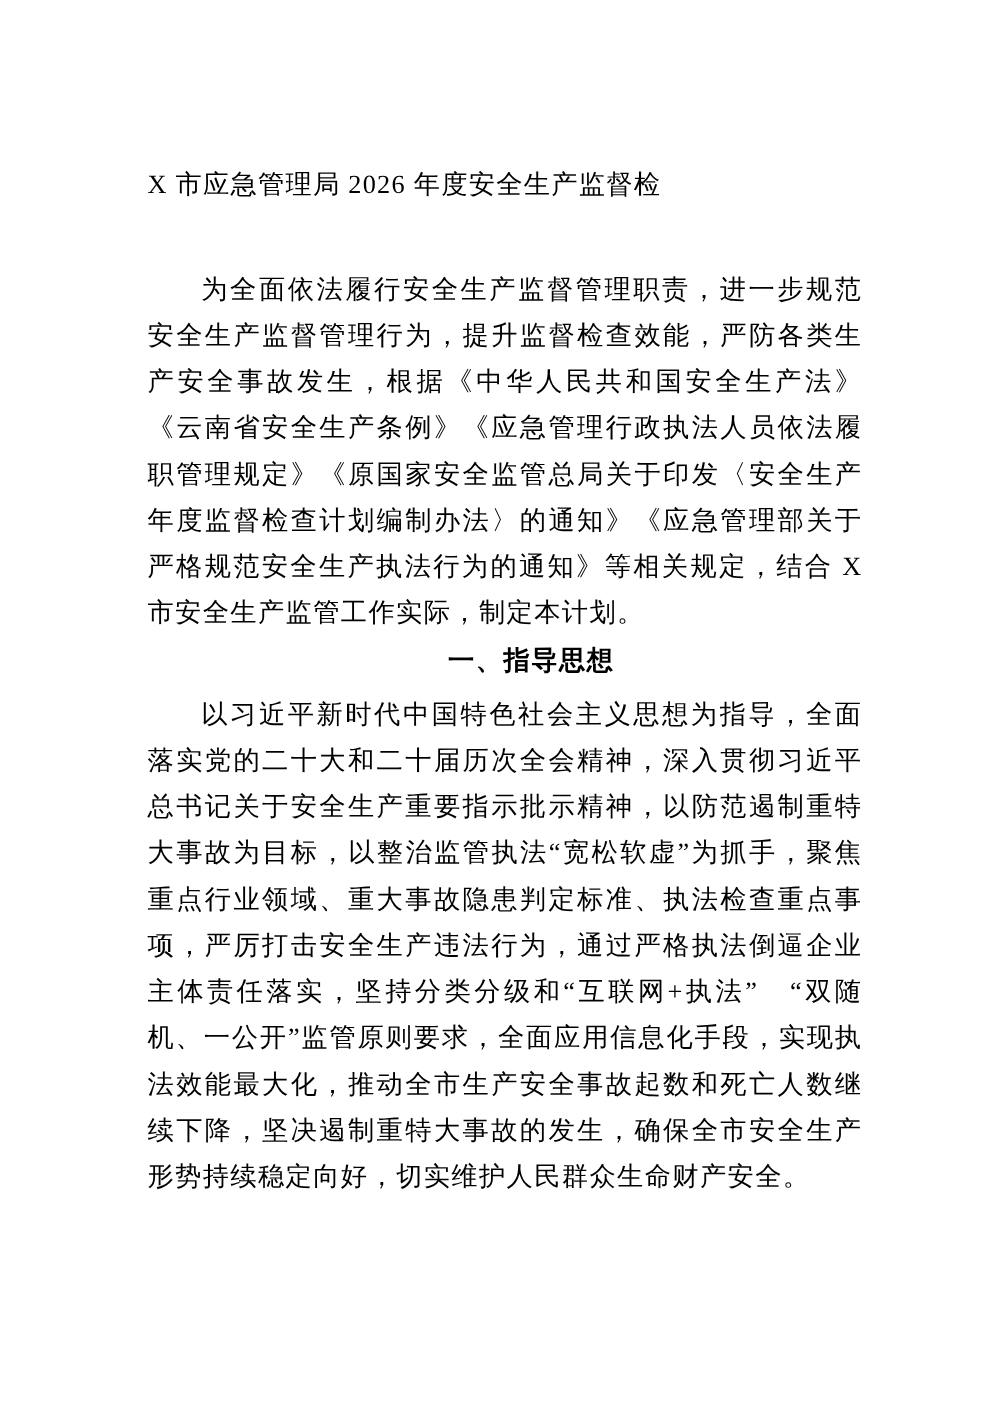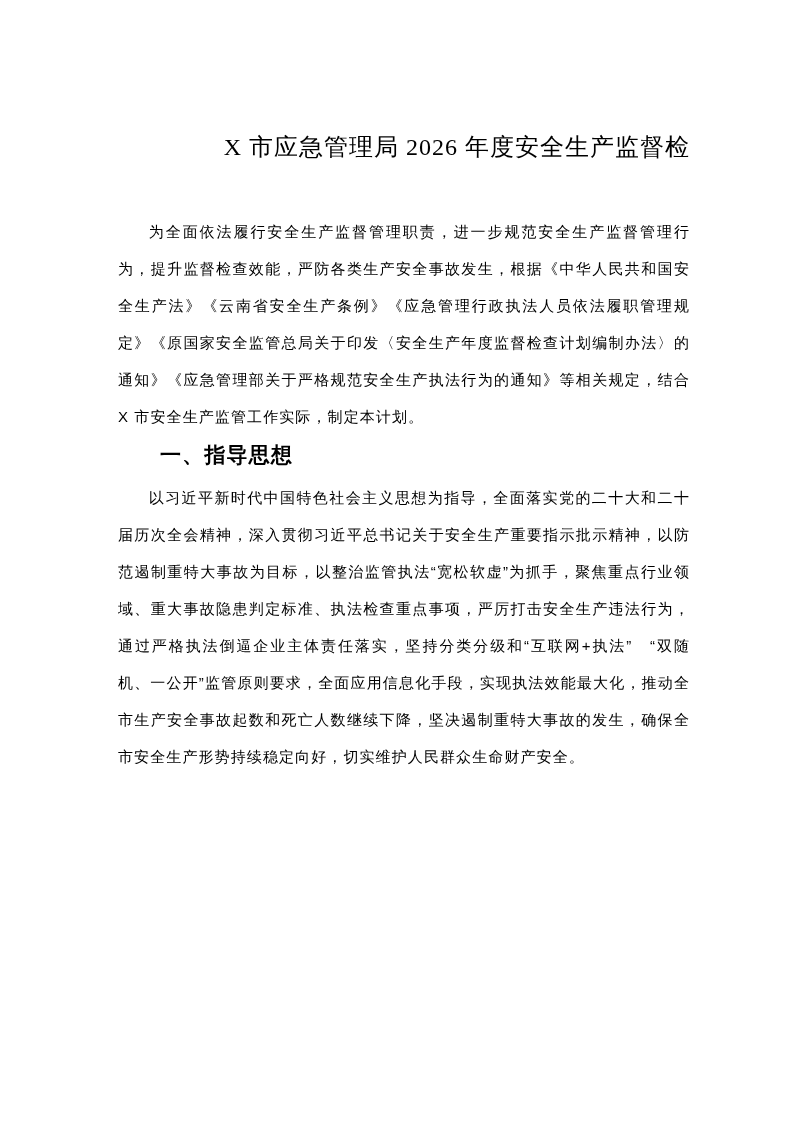--- a/index.html
+++ b/index.html
@@ -15,47 +15,48 @@
     color: #000000;
     overflow: hidden;
     box-sizing: border-box;
   }
   .content {
     box-sizing: border-box;
     padding: 116px 103px 0 118px;
   }
   .doc-title {
     font-family: "Liberation Serif", "DejaVu Serif", serif;
-    font-size: 24px;
+    font-size: 21px;
     line-height: 62px;
     font-weight: 400;
-    text-align: right;
+    text-align: left;
     letter-spacing: 1px;
     margin: 0 0 35px 0;
   }
   .title-line {
     display: block;
   }
   .para {
-    font-family: Liberation Sans, sans-serif;
-    font-size: 15px;
+    font-family: Liberation Serif, serif;
+    font-size: 21px;
     line-height: 37px;
     letter-spacing: 1.1px;
     text-align: justify;
     text-indent: 2.05em;
     margin: 0;
   }
   .section-heading {
     font-family: "Liberation Sans", "DejaVu Sans", sans-serif;
     font-size: 21px;
     font-weight: 700;
     line-height: 39px;
     letter-spacing: 1.2px;
     text-indent: 2em;
     margin: 0 0 5px 0;
+    text-align: center;
   }
 </style>
 </head>
 <body>
 
 <div class="page">
   <div class="content">
 
     <h1 class="doc-title">
       <span class="title-line">X 市应急管理局 2026 年度安全生产监督检</span>

